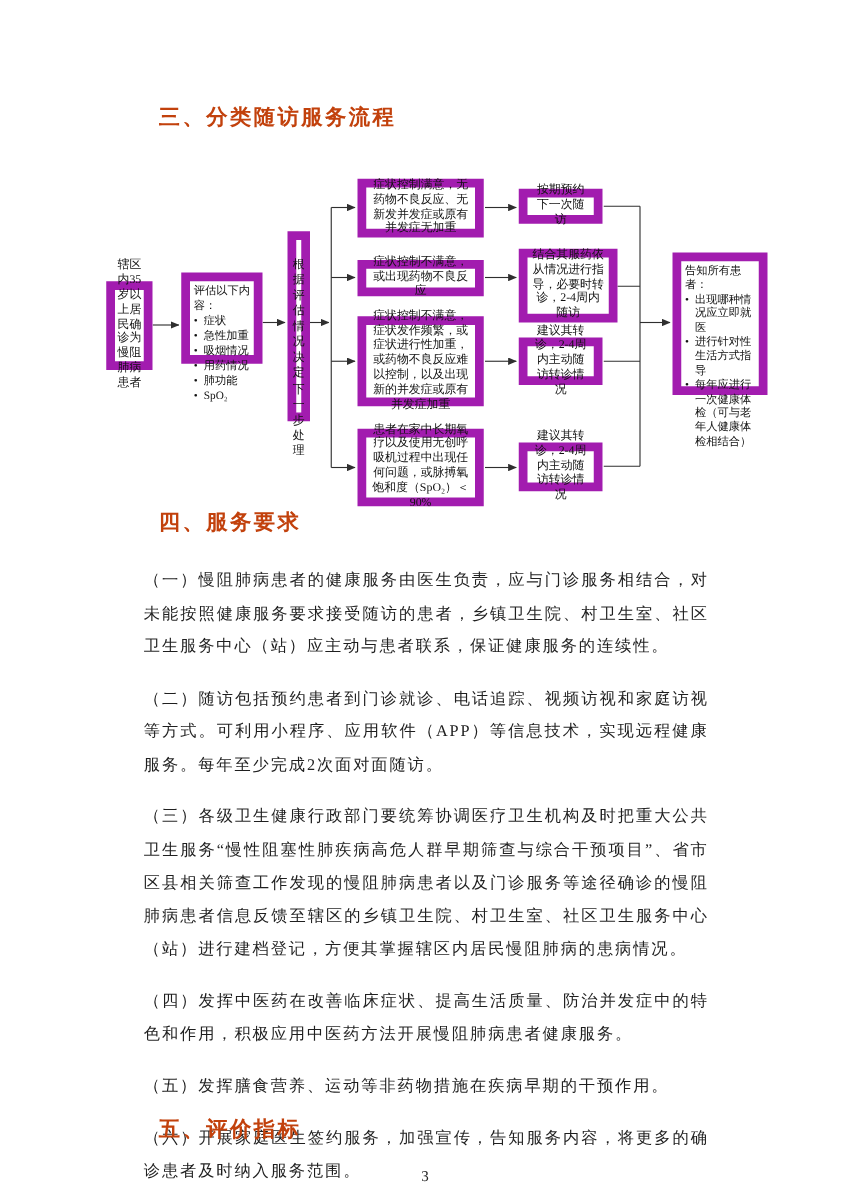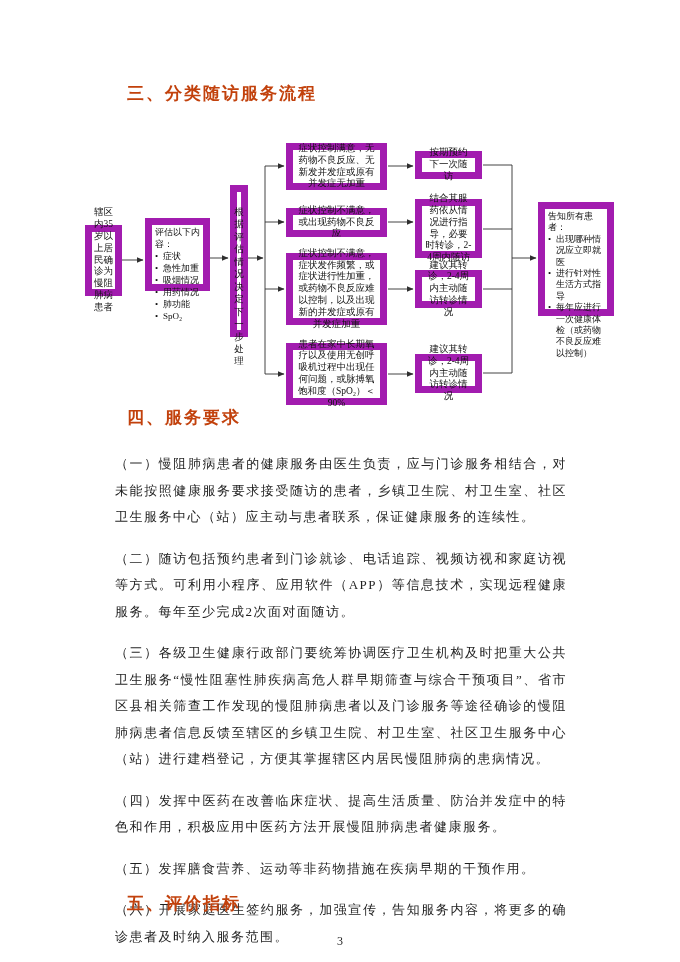--- a/index.html
+++ b/index.html
@@ -29,21 +29,21 @@
   .fbox.center { display:flex; align-items:center; justify-content:center; text-align:center; padding:1px 3px; }
   #box-start  { left:85px;  top:225px; width:37px;  height:71px; padding:1px 2px; }
   #box-assess { left:145px; top:218px; width:65px;  height:73px; font-size:9px; line-height:12px; padding:1px 2px 0 3px; }
   #box-decide { left:230px; top:185px; width:18px;  height:152px; display:flex; justify-content:center; padding-top:14px; }
   #box-decide .vtext { width:10px; line-height:12.45px; word-break:break-all; text-align:center; }
   #box-cond1  { left:286px; top:143px; width:101px; height:47px; }
   #box-cond2  { left:286px; top:208px; width:101px; height:29px; }
   #box-cond3  { left:286px; top:253px; width:101px; height:72px; }
   #box-cond4  { left:286px; top:343px; width:101px; height:62px; }
   #box-act1   { left:415px; top:151px; width:67px;  height:28px; }
-  #box-act2   { left:415px; top:199px; width:67px;  height:59px;text-align:center; }
+  #box-act2   { left:415px; top:199px; width:79px;  height:59px;text-align:center; }
   #box-act3   { left:415px; top:270px; width:67px;  height:38px; }
   #box-act4   { left:415px; top:354px; width:67px;  height:39px; }
   #box-final  { left:538px; top:202px; width:76px;  height:114px; font-size:9px; line-height:11.4px; padding:2px 2px 0 3px; }
   .bullet-row { display:flex; }
   .bullet-row .dot { width:8px; flex:0 0 8px; }
   .bullet-row .bl  { flex:1; }
 
   
   .bodytext {
     position:absolute; left:100px; top:436px; width:482px;
@@ -139,21 +139,21 @@
     <div class="bullet-row">
       <span class="dot">•</span>
       <span class="bl">出现哪种情况应立即就医</span>
     </div>
     <div class="bullet-row">
       <span class="dot">•</span>
       <span class="bl">进行针对性生活方式指导</span>
     </div>
     <div class="bullet-row">
       <span class="dot">•</span>
-      <span class="bl">每年应进行一次健康体检（或药物不良反应难以控制）</span>
+      <span class="bl">每年应进行一次健康体检（可与老年人健康体检相结合）</span>
     </div>
   </div>
 </div>
 
 <div id="h-four" class="heading">四、服务要求</div>
 
 <div class="bodytext">
   <p>（一）慢阻肺病患者的健康服务由医生负责，应与门诊服务相结合，对未能按照健康服务要求接受随访的患者，乡镇卫生院、村卫生室、社区卫生服务中心（站）应主动与患者联系，保证健康服务的连续性。</p>
   <p>（二）随访包括预约患者到门诊就诊、电话追踪、视频访视和家庭访视等方式。可利用小程序、应用软件（APP）等信息技术，实现远程健康服务。每年至少完成2次面对面随访。</p>
   <p>（三）各级卫生健康行政部门要统筹协调医疗卫生机构及时把重大公共卫生服务“慢性阻塞性肺疾病高危人群早期筛查与综合干预项目”、省市区县相关筛查工作发现的慢阻肺病患者以及门诊服务等途径确诊的慢阻肺病患者信息反馈至辖区的乡镇卫生院、村卫生室、社区卫生服务中心（站）进行建档登记，方便其掌握辖区内居民慢阻肺病的患病情况。</p>

